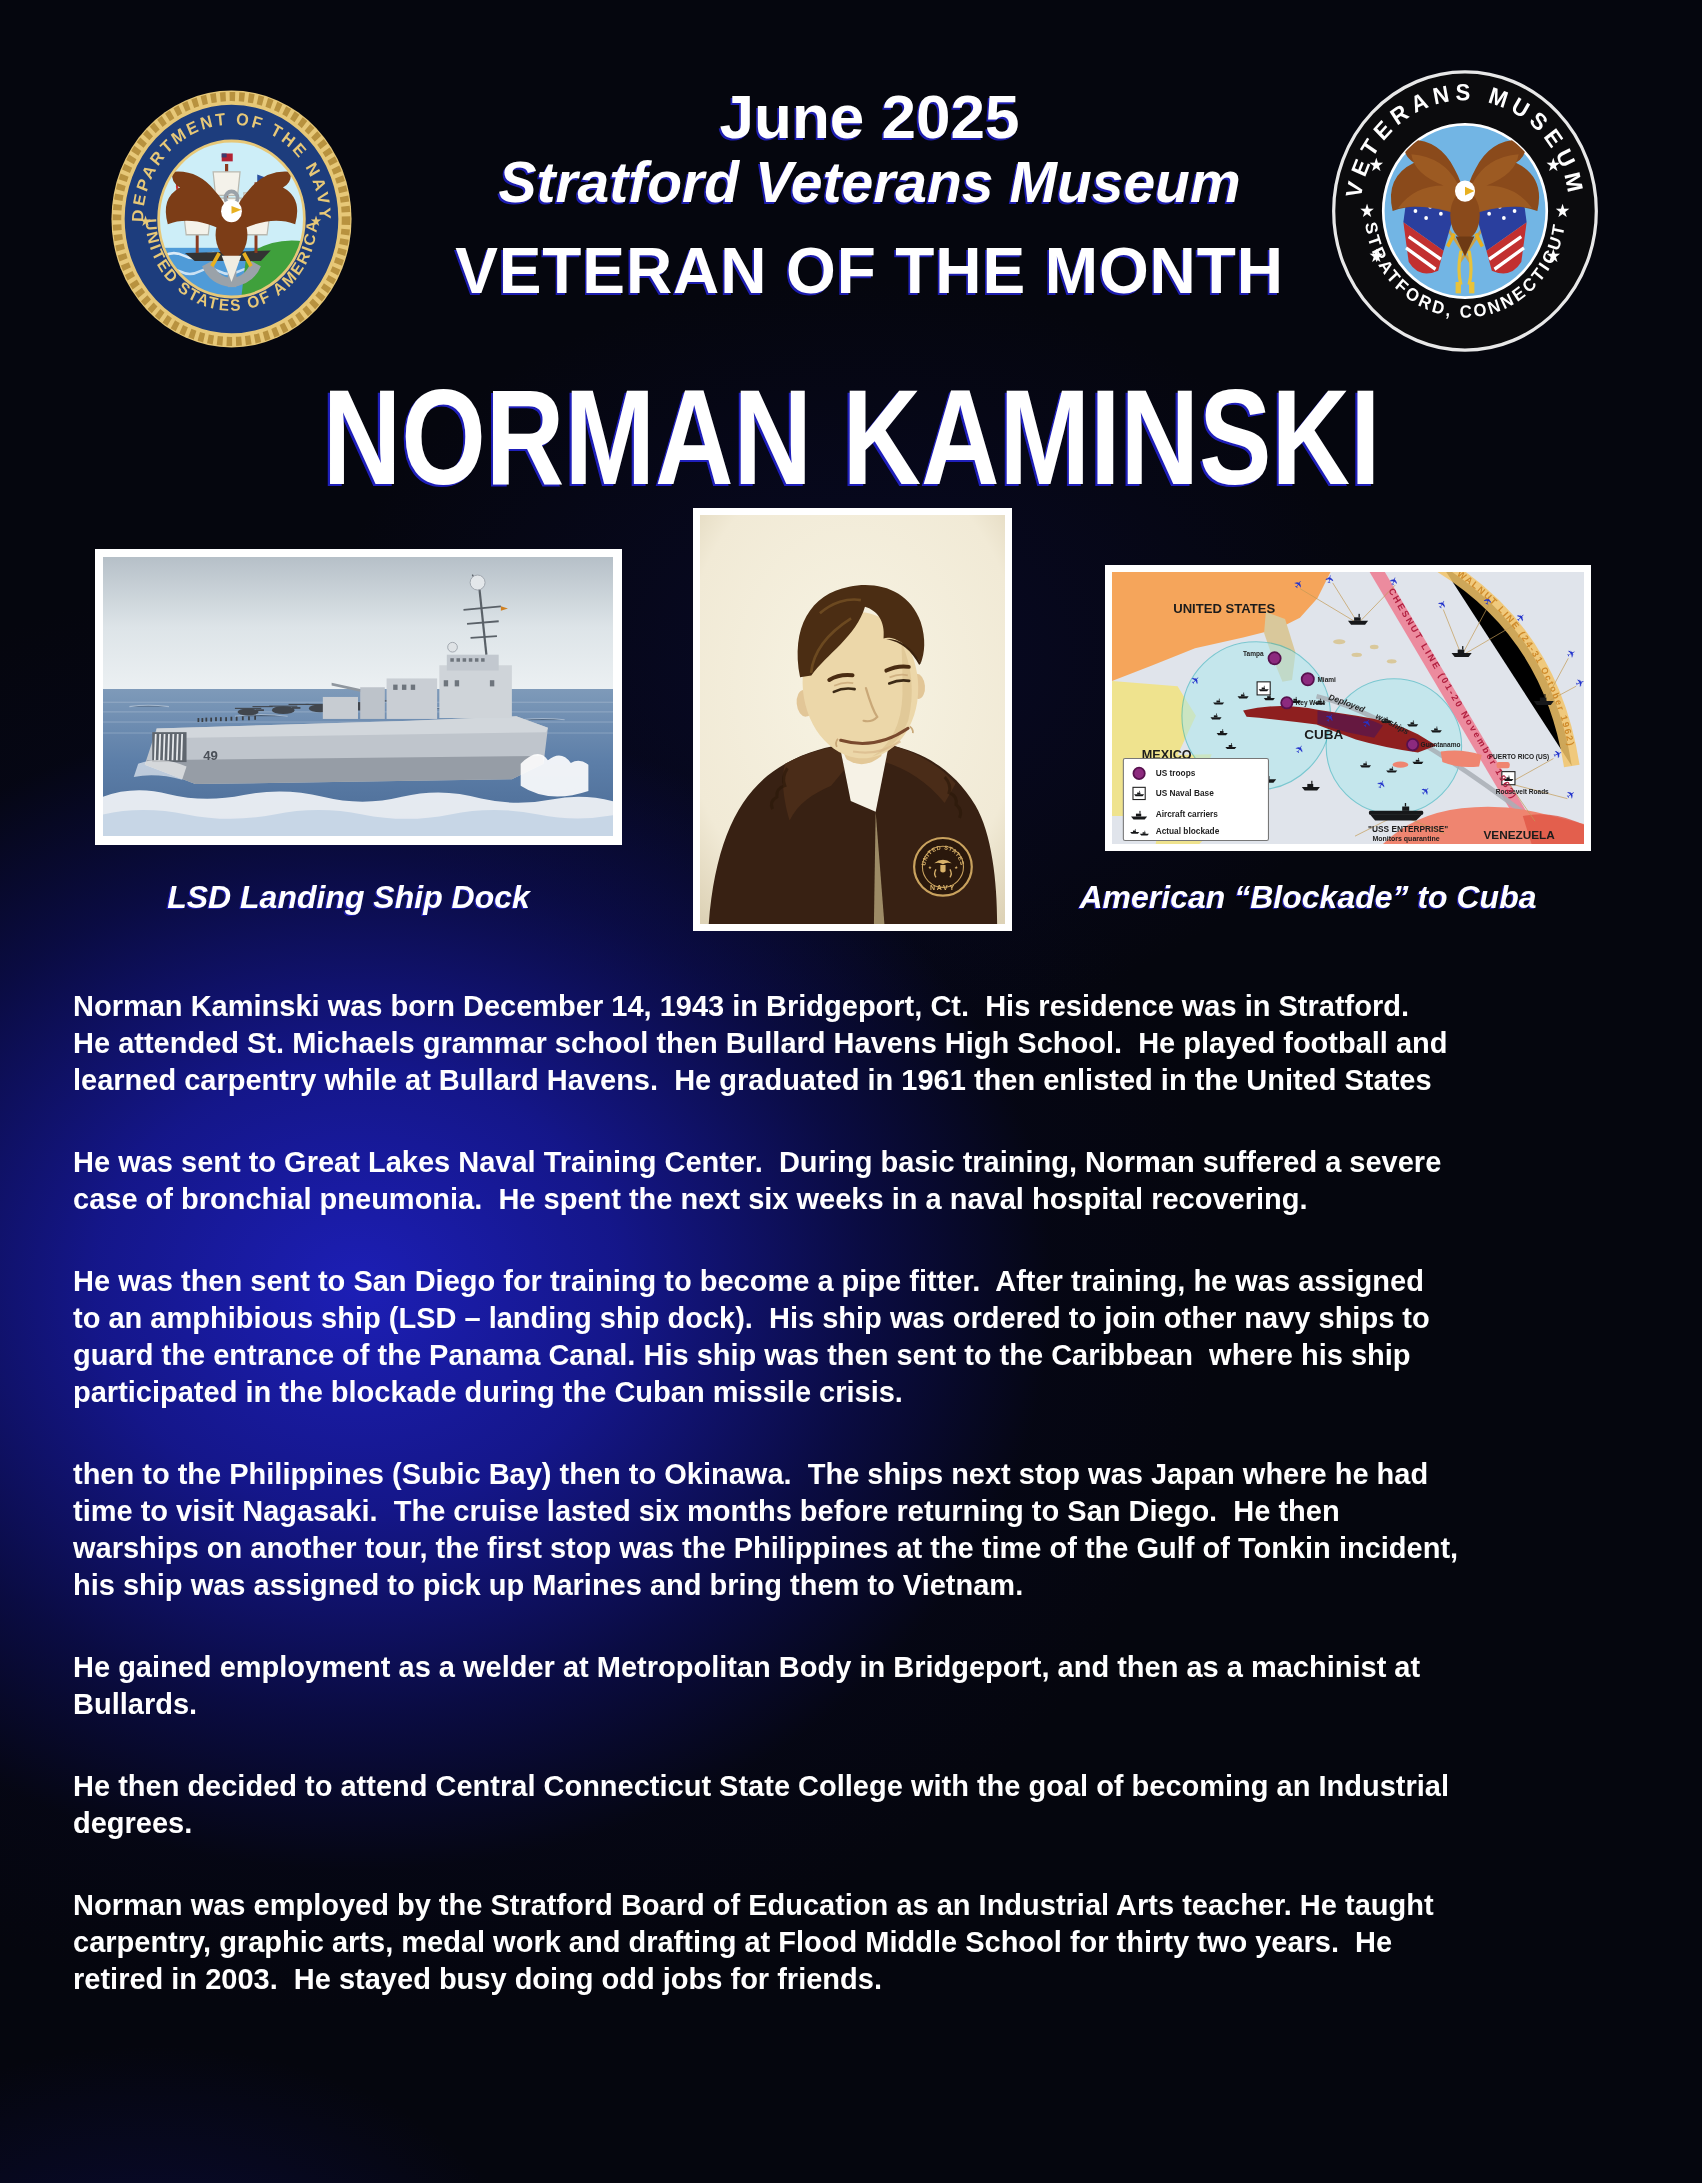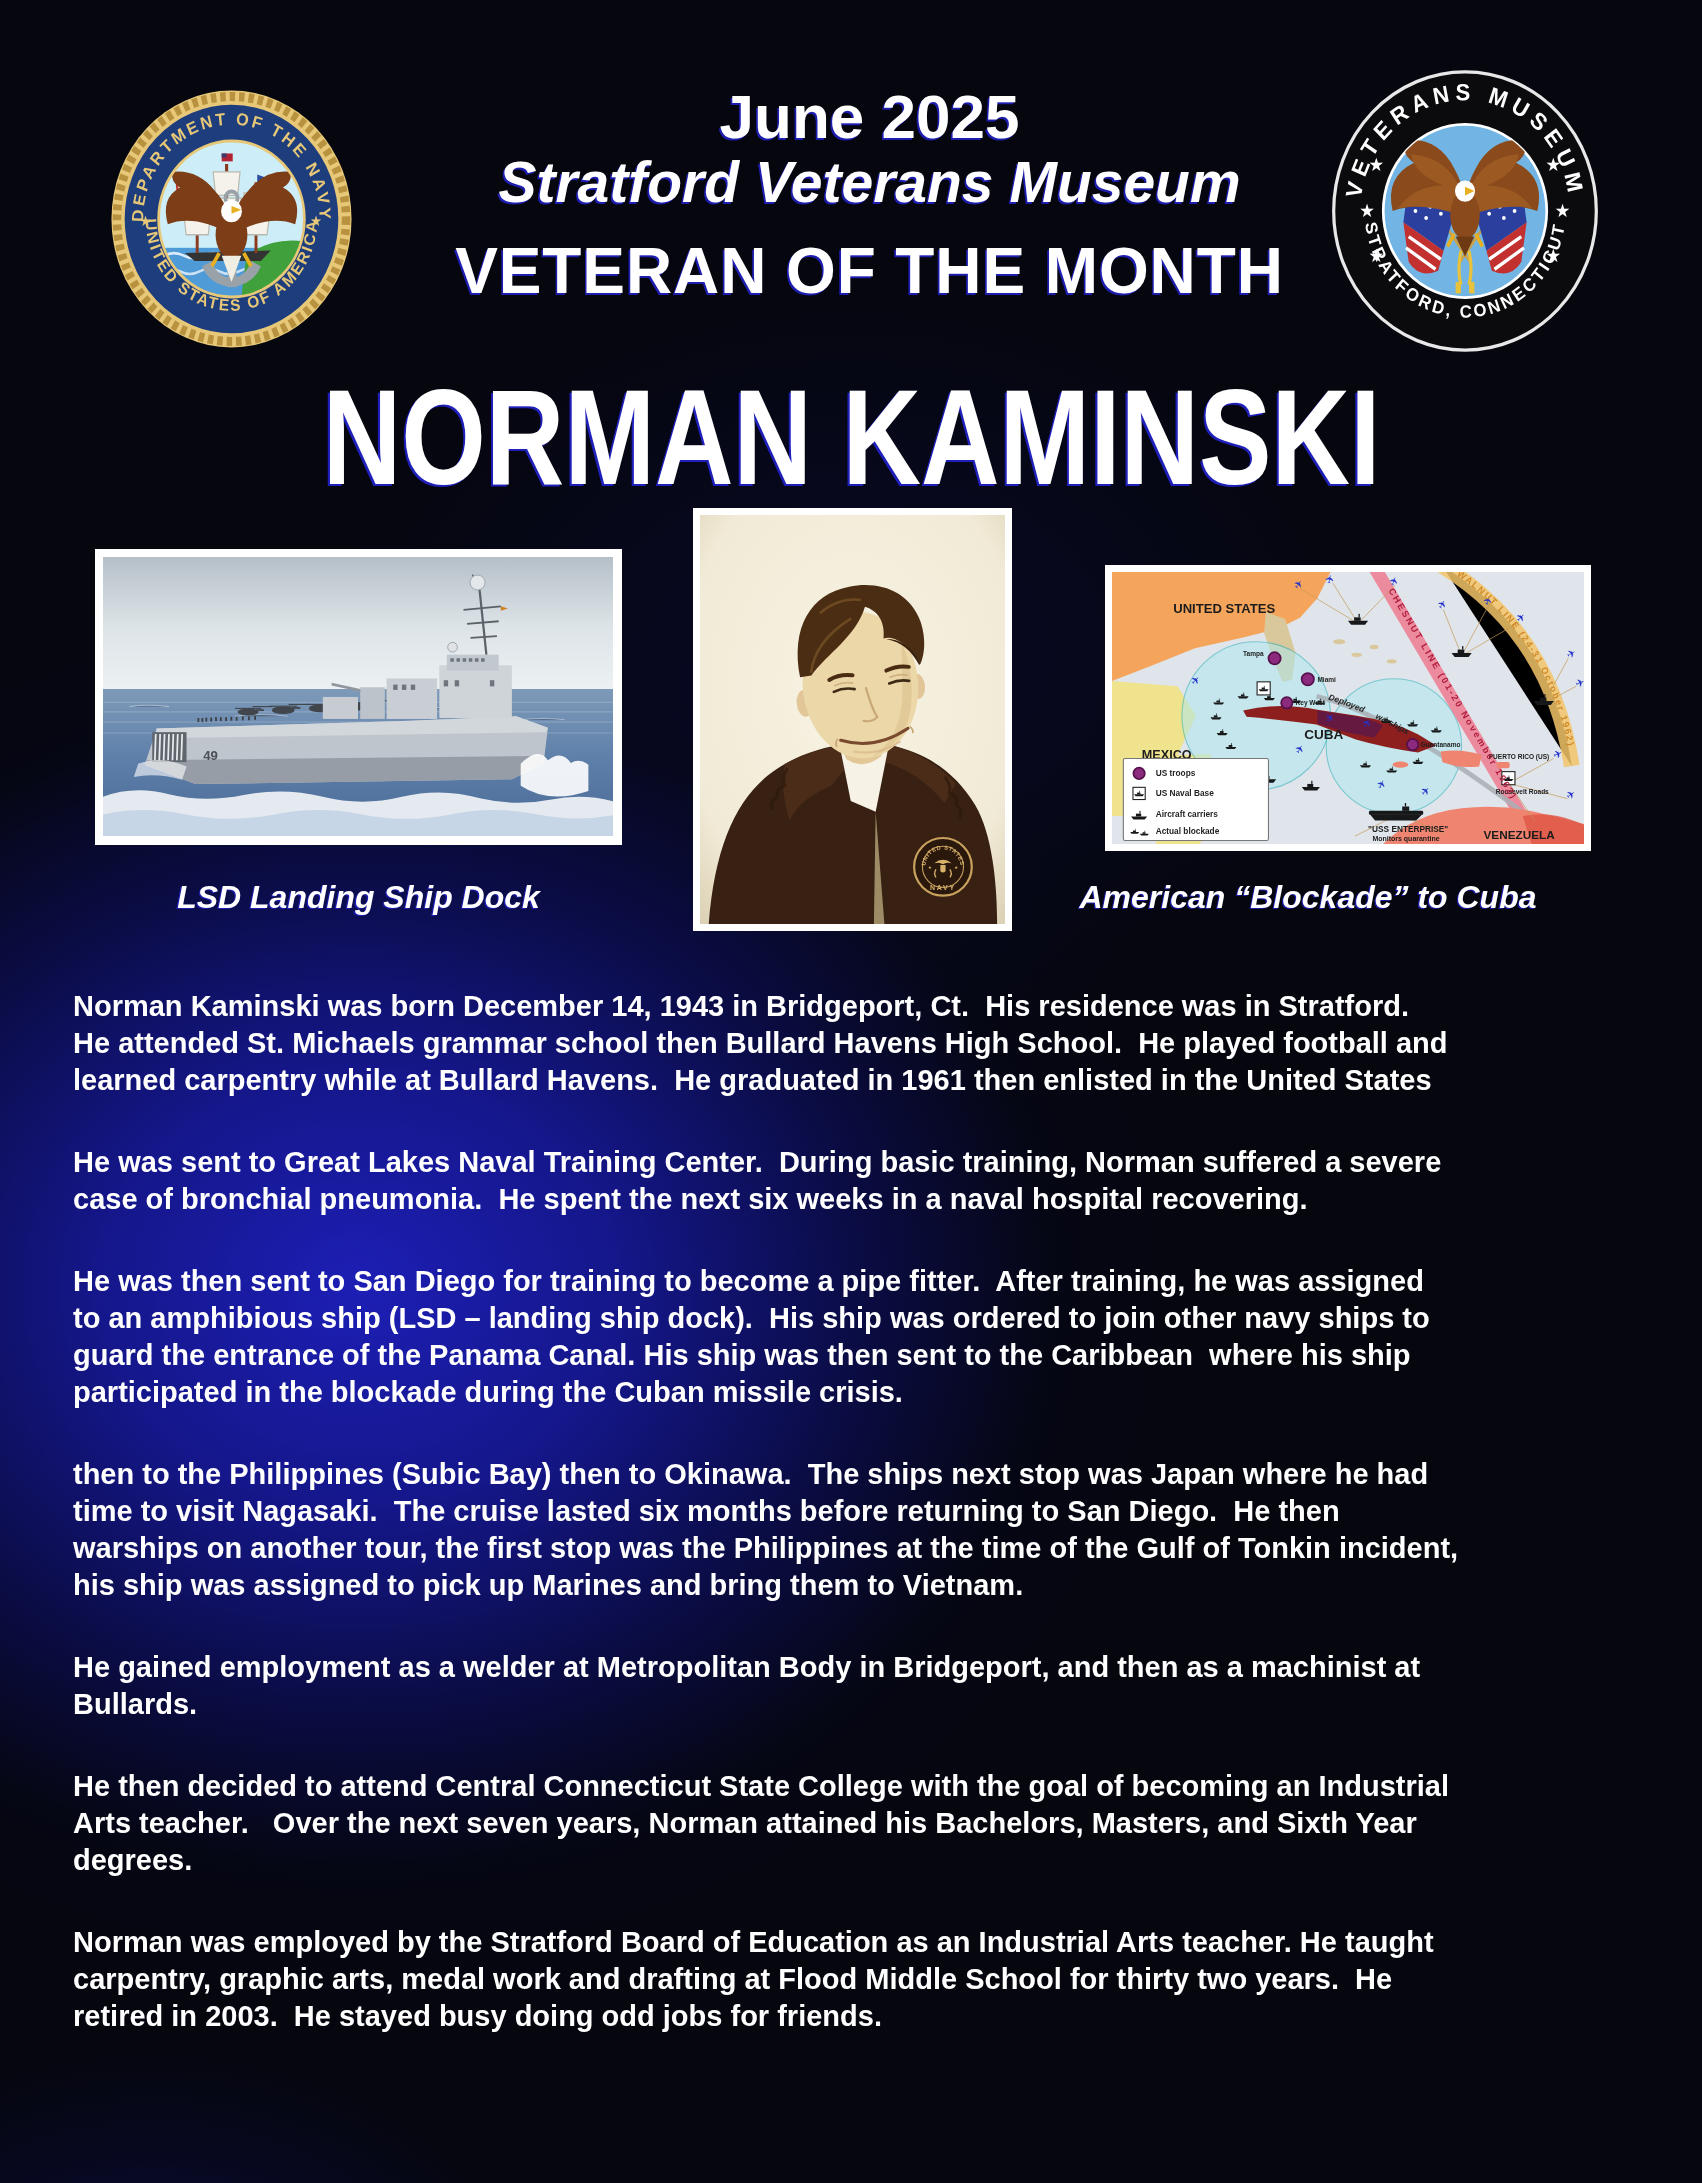--- a/index.html
+++ b/index.html
@@ -23,21 +23,21 @@
     transform:scaleX(0.80);transform-origin:50% 50%;
     text-shadow:-2.6px 2.2px 0 rgba(34,34,205,0.9);
   }
   .photo{position:absolute;background:#fff;}
   .photo svg{position:absolute;}
   .photo-ship{left:95px;top:549px;width:527px;height:296px;}
   .photo-portrait{left:693px;top:508px;width:319px;height:423px;}
   .photo-map{left:1105px;top:565px;width:486px;height:286px;}
   .cap{position:absolute;font-size:32px;font-weight:bold;font-style:italic;text-align:center;
        white-space:nowrap;text-shadow:-1.3px 1.3px 0 rgba(34,34,205,0.8);}
-  .cap-ship{left:95px;width:527px;top:879px;}
+  .cap-ship{left:85px;width:527px;top:879px;}
   .cap-map{left:1065px;width:486px;top:879px;text-align:center;}
   .seal{position:absolute;}
   .seal-navy{left:109px;top:88px;width:245px;height:262px;}
   .seal-museum{left:1331px;top:69px;width:268px;height:284px;}
   .bio{position:absolute;left:73px;top:988px;width:1581px;
        font-size:29px;font-weight:bold;line-height:37px;}
   .para{margin:0 0 45px 0;}
   .line{white-space:pre-wrap;}
   svg text{font-family:"Liberation Sans","DejaVu Sans",sans-serif;}
   .jet{font-family:"DejaVu Sans",sans-serif;}
@@ -570,21 +570,20 @@
         <div class="line">time to visit Nagasaki.  The cruise lasted six months before returning to San Diego.  He then</div>
         <div class="line">warships on another tour, the first stop was the Philippines at the time of the Gulf of Tonkin incident,</div>
         <div class="line">his ship was assigned to pick up Marines and bring them to Vietnam.</div>
       </div>
       <div class="para">
         <div class="line">He gained employment as a welder at Metropolitan Body in Bridgeport, and then as a machinist at</div>
         <div class="line">Bullards.</div>
       </div>
       <div class="para">
         <div class="line">He then decided to attend Central Connecticut State College with the goal of becoming an Industrial</div>
-        <div class="line">Arts teacher.   Over the next seven years, Norman attained his Bachelors, Masters, and Sixth Year</div>
         <div class="line">degrees.</div>
       </div>
       <div class="para">
         <div class="line">Norman was employed by the Stratford Board of Education as an Industrial Arts teacher. He taught</div>
         <div class="line">carpentry, graphic arts, medal work and drafting at Flood Middle School for thirty two years.  He</div>
         <div class="line">retired in 2003.  He stayed busy doing odd jobs for friends.</div>
       </div>
     </div>
 
 </div>

